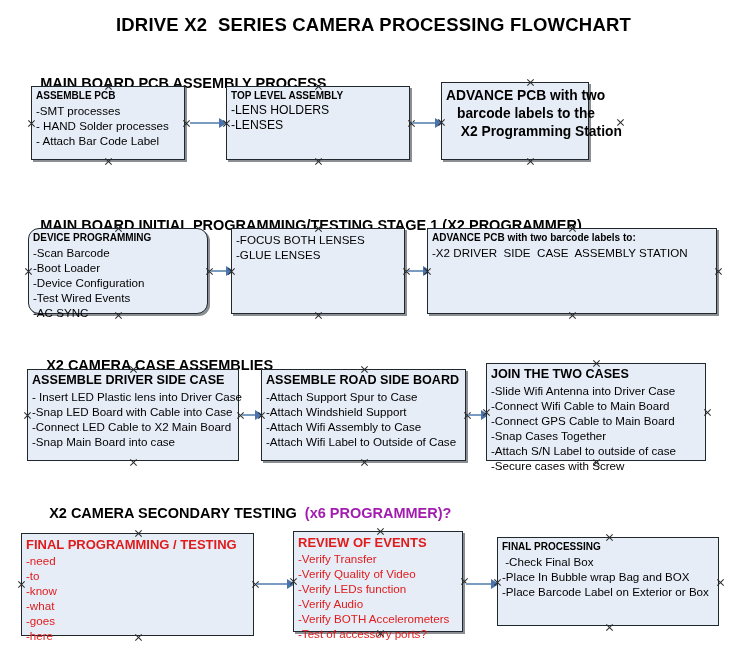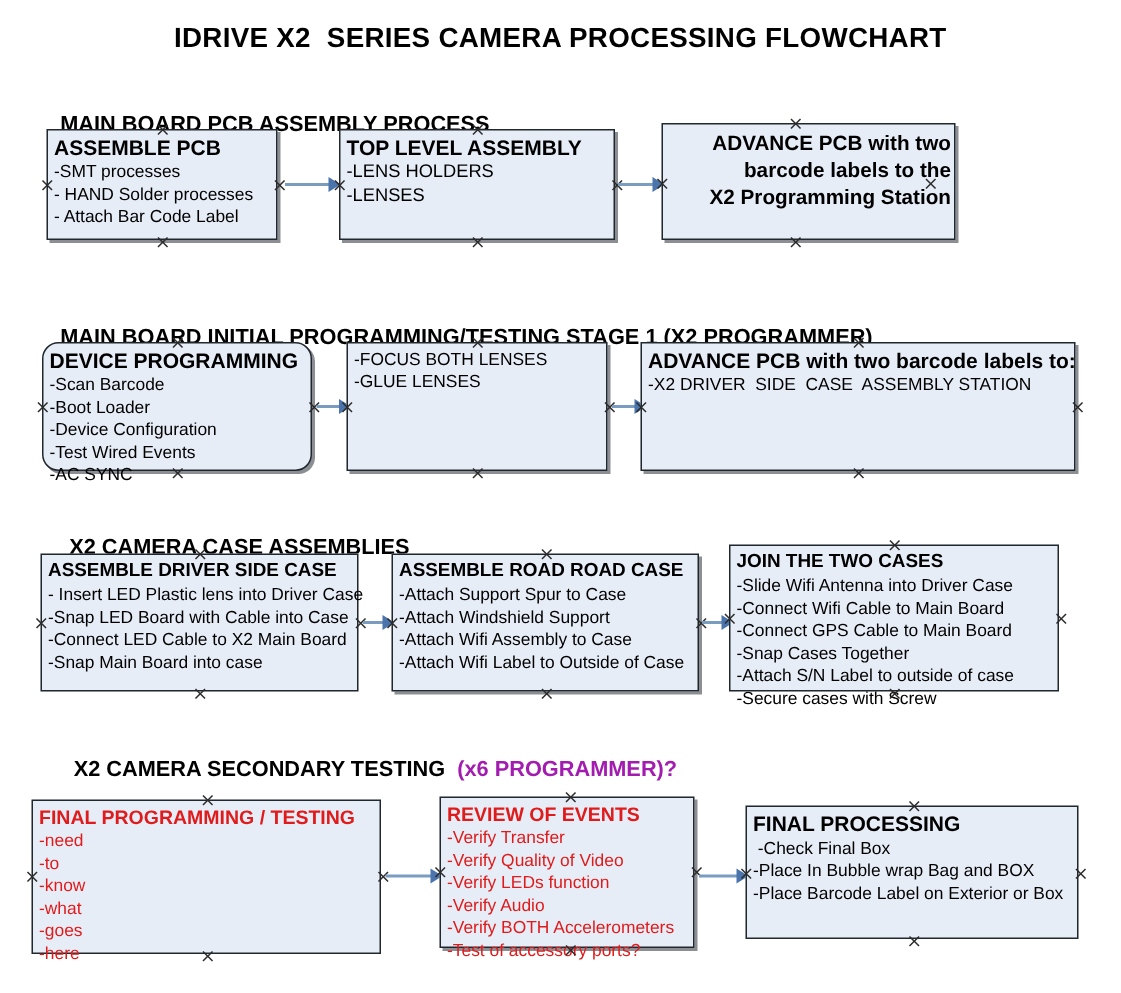--- a/index.html
+++ b/index.html
@@ -42,21 +42,21 @@
     box-shadow:2px 2px 0 0 #8b8f94;
     overflow:visible;
   }
   .box.noshadow{box-shadow:none;}
   .box-inner{
     position:absolute;
     left:4px;top:3px;right:2px;
     overflow:visible;
   }
   .b-title{
-    font-size:14px;
+    font-size:10px;
     font-weight:bold;
     color:#000;
     line-height:1.16;
     white-space:pre;
     margin:0 0 1px 0;
   }
   .b-line{
     font-size:11.6px;
     font-weight:normal;
     color:#000;
@@ -128,21 +128,21 @@
     </div>
     <span class="hx" style="left:87px;top:-5px;"></span>
     <span class="hx" style="left:87px;top:70px;"></span>
     <span class="hx" style="left:-5px;top:32px;"></span>
     <span class="hx" style="left:180px;top:32px;"></span>
   </div>
 
   <div class="conn" style="left:412px;top:122px;width:28px;"></div>
   <div class="arrow" style="left:435px;top:118px;"></div>
 
-  <div class="box big" style="left:441px;top:82px;width:196px;height:78px;text-align:right;">
+  <div class="box big" style="left:441px;top:82px;width:148px;height:78px;">
     <div class="box-inner" style="top:5px;">
       <div class="b-title">ADVANCE PCB with two</div>
       <div class="b-line">barcode labels to the</div>
       <div class="b-line"> X2 Programming Station</div>
     </div>
     <span class="hx" style="left:84px;top:-5px;"></span>
     <span class="hx" style="left:84px;top:74px;"></span>
     <span class="hx" style="left:-5px;top:35px;"></span>
     <span class="hx" style="left:174px;top:35px;"></span>
   </div>
@@ -210,21 +210,21 @@
     <span class="hx" style="left:101px;top:88px;"></span>
     <span class="hx" style="left:-5px;top:41px;"></span>
     <span class="hx" style="left:208px;top:41px;"></span>
   </div>
 
   <div class="conn" style="left:242px;top:414px;width:18px;"></div>
   <div class="arrow" style="left:255px;top:410px;"></div>
 
   <div class="box" style="left:261px;top:369px;width:205px;height:92px;">
     <div class="box-inner">
-      <div class="b-title" style="font-size:12.6px;">ASSEMBLE ROAD ROAD CASE</div>
+      <div class="b-title" style="font-size:12.6px;">ASSEMBLE ROAD SIDE BOARD</div>
       <div class="b-line">-Attach Support Spur to Case</div>
       <div class="b-line">-Attach Windshield Support</div>
       <div class="b-line">-Attach Wifi Assembly to Case</div>
       <div class="b-line">-Attach Wifi Label to Outside of Case</div>
     </div>
     <span class="hx" style="left:98px;top:-5px;"></span>
     <span class="hx" style="left:98px;top:88px;"></span>
     <span class="hx" style="left:-5px;top:41px;"></span>
     <span class="hx" style="left:201px;top:41px;"></span>
   </div>

